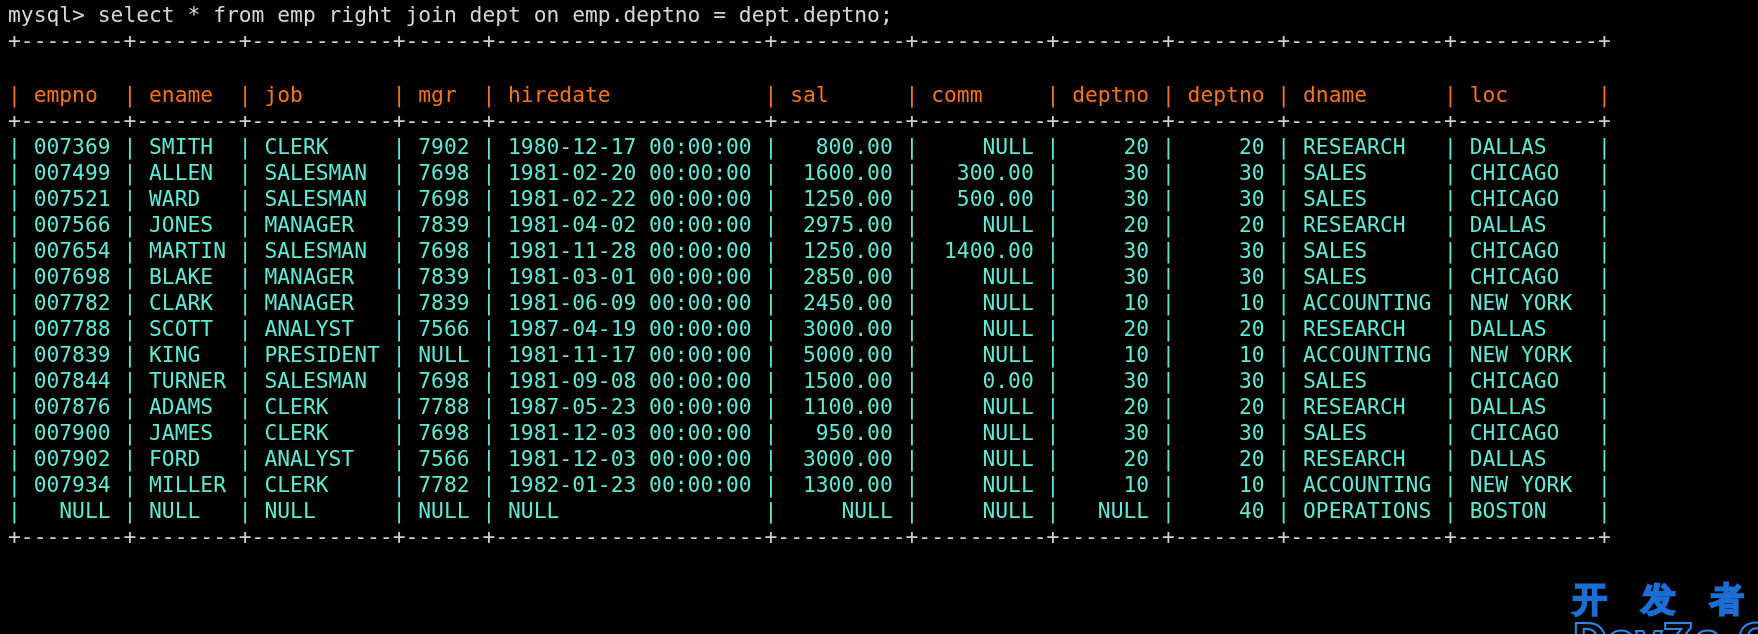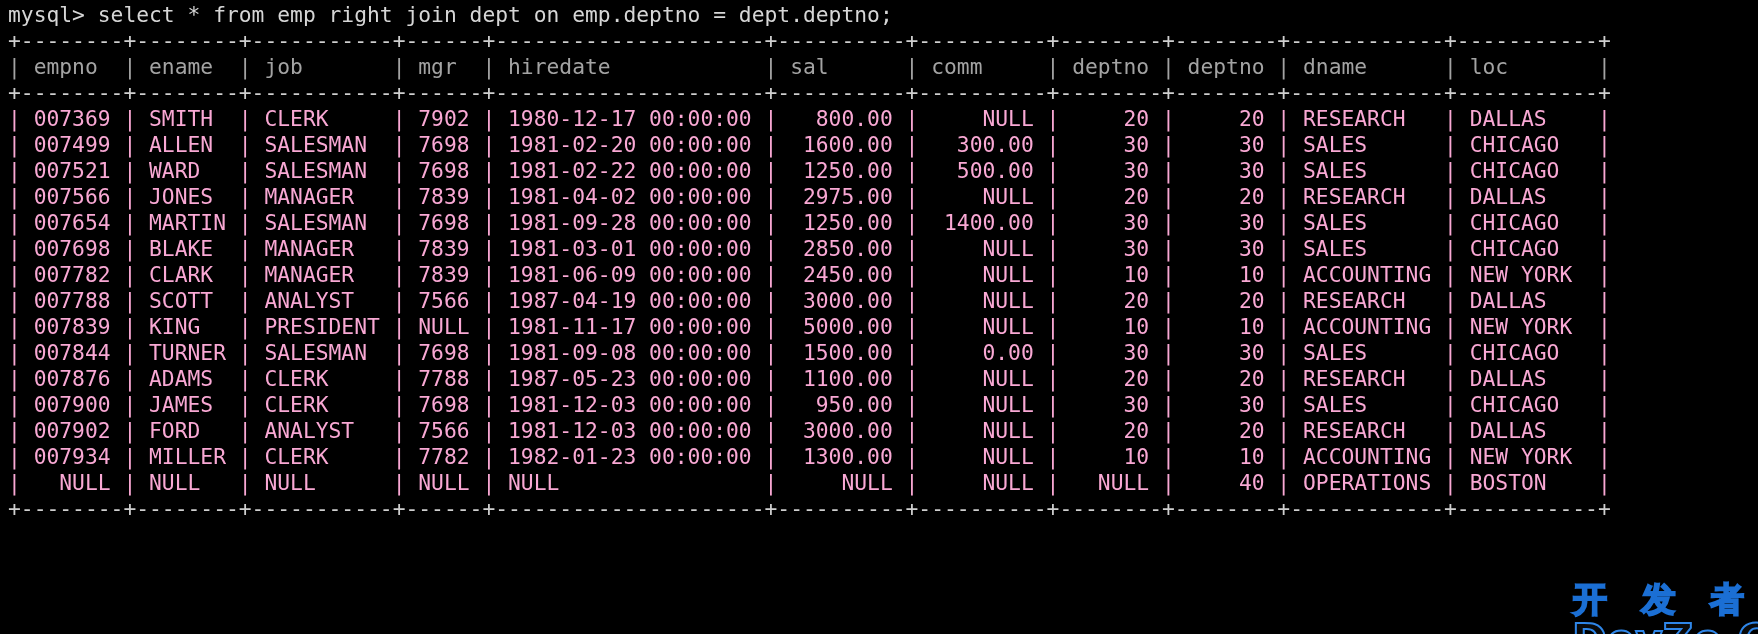--- a/index.html
+++ b/index.html
@@ -27,22 +27,22 @@
     font-size: 21.3px;
     line-height: 26px;
     letter-spacing: 0px;
     color: #d6d6d6;
     white-space: pre;
     margin: 0;
     height: 26px;
   }
   .prompt-line { color: #d6d6d6; }
   .rule-line  { color: #cfcfcf; }
-  .head-line  { color: #a3a3a3; }
-  .data-line  { color: #f9a8d4; }
+  .head-line  { color: #f97316; margin-top: 28px; }
+  .data-line  { color: #5eead4; }
   .status-line{ color: #e0e0e0; }
 
   #watermark {
     position: absolute;
     right: 6px;
     bottom: 2px;
     width: 180px;
     height: 84px;
     text-align: center;
     pointer-events: none;
@@ -76,21 +76,21 @@
 <div id="terminal">
   <div id="output">
       <div class="line prompt-line">mysql&gt; select * from emp right join dept on emp.deptno = dept.deptno;</div>
       <div class="line rule-line">+--------+--------+-----------+------+---------------------+----------+----------+--------+--------+------------+-----------+</div>
       <div class="line head-line">| empno  | ename  | job       | mgr  | hiredate            | sal      | comm     | deptno | deptno | dname      | loc       |</div>
       <div class="line rule-line">+--------+--------+-----------+------+---------------------+----------+----------+--------+--------+------------+-----------+</div>
       <div class="line data-line">| 007369 | SMITH  | CLERK     | 7902 | 1980-12-17 00:00:00 |   800.00 |     NULL |     20 |     20 | RESEARCH   | DALLAS    |</div>
       <div class="line data-line">| 007499 | ALLEN  | SALESMAN  | 7698 | 1981-02-20 00:00:00 |  1600.00 |   300.00 |     30 |     30 | SALES      | CHICAGO   |</div>
       <div class="line data-line">| 007521 | WARD   | SALESMAN  | 7698 | 1981-02-22 00:00:00 |  1250.00 |   500.00 |     30 |     30 | SALES      | CHICAGO   |</div>
       <div class="line data-line">| 007566 | JONES  | MANAGER   | 7839 | 1981-04-02 00:00:00 |  2975.00 |     NULL |     20 |     20 | RESEARCH   | DALLAS    |</div>
-      <div class="line data-line">| 007654 | MARTIN | SALESMAN  | 7698 | 1981-09-28 00:00:00 |  1250.00 |  1400.00 |     30 |     30 | SALES      | CHICAGO   |</div>
+      <div class="line data-line">| 007654 | MARTIN | SALESMAN  | 7698 | 1981-11-28 00:00:00 |  1250.00 |  1400.00 |     30 |     30 | SALES      | CHICAGO   |</div>
       <div class="line data-line">| 007698 | BLAKE  | MANAGER   | 7839 | 1981-03-01 00:00:00 |  2850.00 |     NULL |     30 |     30 | SALES      | CHICAGO   |</div>
       <div class="line data-line">| 007782 | CLARK  | MANAGER   | 7839 | 1981-06-09 00:00:00 |  2450.00 |     NULL |     10 |     10 | ACCOUNTING | NEW YORK  |</div>
       <div class="line data-line">| 007788 | SCOTT  | ANALYST   | 7566 | 1987-04-19 00:00:00 |  3000.00 |     NULL |     20 |     20 | RESEARCH   | DALLAS    |</div>
       <div class="line data-line">| 007839 | KING   | PRESIDENT | NULL | 1981-11-17 00:00:00 |  5000.00 |     NULL |     10 |     10 | ACCOUNTING | NEW YORK  |</div>
       <div class="line data-line">| 007844 | TURNER | SALESMAN  | 7698 | 1981-09-08 00:00:00 |  1500.00 |     0.00 |     30 |     30 | SALES      | CHICAGO   |</div>
       <div class="line data-line">| 007876 | ADAMS  | CLERK     | 7788 | 1987-05-23 00:00:00 |  1100.00 |     NULL |     20 |     20 | RESEARCH   | DALLAS    |</div>
       <div class="line data-line">| 007900 | JAMES  | CLERK     | 7698 | 1981-12-03 00:00:00 |   950.00 |     NULL |     30 |     30 | SALES      | CHICAGO   |</div>
       <div class="line data-line">| 007902 | FORD   | ANALYST   | 7566 | 1981-12-03 00:00:00 |  3000.00 |     NULL |     20 |     20 | RESEARCH   | DALLAS    |</div>
       <div class="line data-line">| 007934 | MILLER | CLERK     | 7782 | 1982-01-23 00:00:00 |  1300.00 |     NULL |     10 |     10 | ACCOUNTING | NEW YORK  |</div>
       <div class="line data-line">|   NULL | NULL   | NULL      | NULL | NULL                |     NULL |     NULL |   NULL |     40 | OPERATIONS | BOSTON    |</div>

